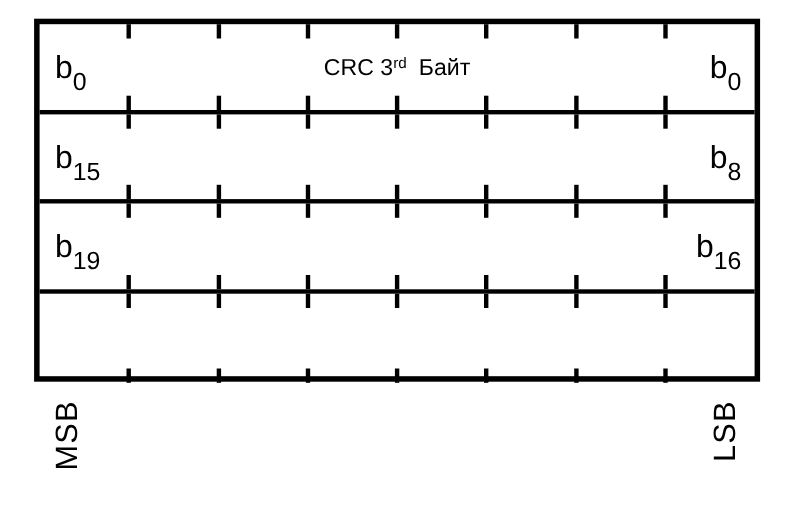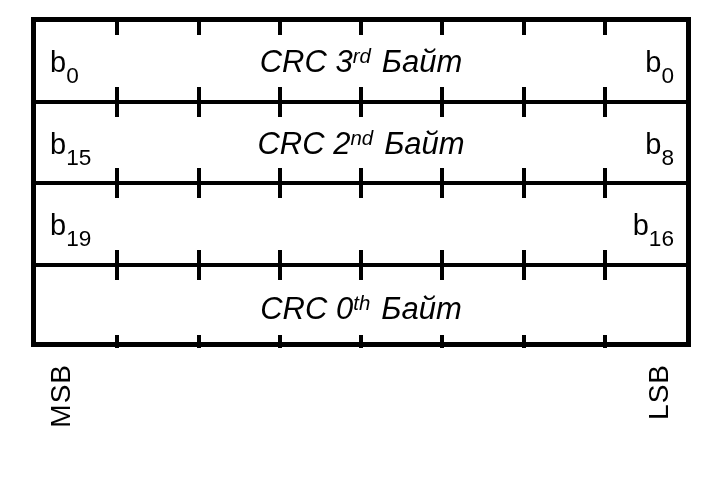--- a/index.html
+++ b/index.html
@@ -86,27 +86,26 @@
   }
   .bit-label.left  { left: 14px;  top: 26px; }
   .bit-label.right { right: 12px; top: 26px; }
   .bit-label sub {
     font-size: 0.78em;
     vertical-align: -0.48em;
     letter-spacing: 0px;
   }
 
   .row-title {
-    font-size: 31px;
+    font-size: 21px;
     line-height: 1;
     white-space: nowrap;
     position: relative;
     top: 1px;
     letter-spacing: 0px;
-    font-style: italic;
   }
   .row-title .ord {
     font-size: 0.66em;
     vertical-align: 0.45em;
   }
   .row-title .gap {
     display: inline-block;
     width: 11px;
   }
 
@@ -166,21 +165,20 @@
         <div class="tick bottom" style="left:12.5%"></div>
         <div class="tick bottom" style="left:25%"></div>
         <div class="tick bottom" style="left:37.5%"></div>
         <div class="tick bottom" style="left:50%"></div>
         <div class="tick bottom" style="left:62.5%"></div>
         <div class="tick bottom" style="left:75%"></div>
         <div class="tick bottom" style="left:87.5%"></div>
       </div>
       <div class="row-inner">
         <span class="bit-label left"><span>b</span><sub>15</sub></span>
-        <span class="row-title"><span>CRC 2</span><span class="ord">nd</span><span class="gap"></span><span>Байт</span></span>
         <span class="bit-label right"><span>b</span><sub>8</sub></span>
       </div>
     </div>
 
     <div class="crc-row">
       <div class="ticks">
         <div class="tick top" style="left:12.5%"></div>
         <div class="tick top" style="left:25%"></div>
         <div class="tick top" style="left:37.5%"></div>
         <div class="tick top" style="left:50%"></div>
@@ -212,21 +210,20 @@
         <div class="tick top" style="left:87.5%"></div>
         <div class="tick bottom" style="left:12.5%"></div>
         <div class="tick bottom" style="left:25%"></div>
         <div class="tick bottom" style="left:37.5%"></div>
         <div class="tick bottom" style="left:50%"></div>
         <div class="tick bottom" style="left:62.5%"></div>
         <div class="tick bottom" style="left:75%"></div>
         <div class="tick bottom" style="left:87.5%"></div>
       </div>
       <div class="row-inner">
-        <span class="row-title"><span>CRC 0</span><span class="ord">th</span><span class="gap"></span><span>Байт</span></span>
       </div>
     </div>
 
   </div>
 
   <div class="edge-label msb">MSB</div>
 
   <div class="edge-label lsb">LSB</div>
 
 </div>

